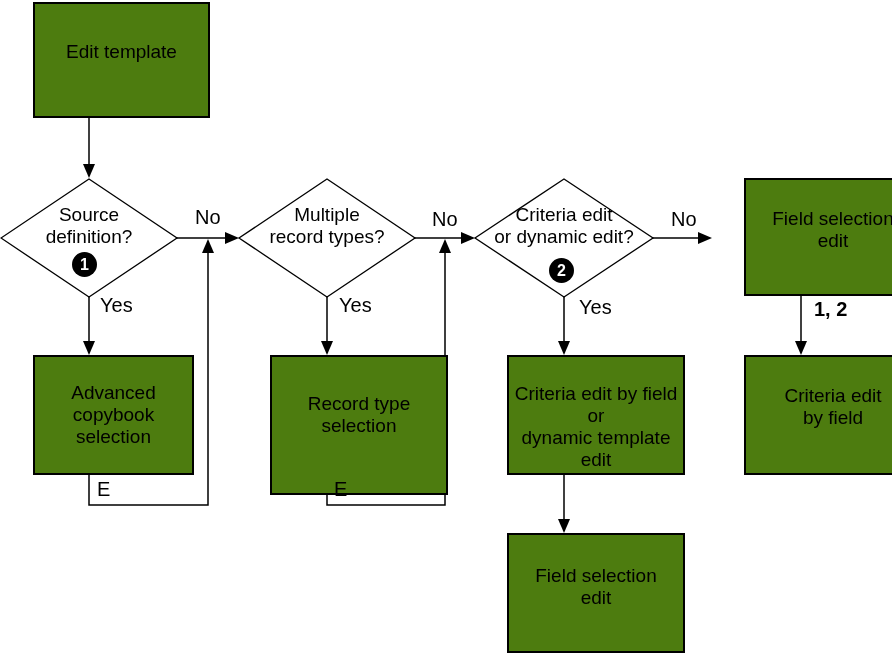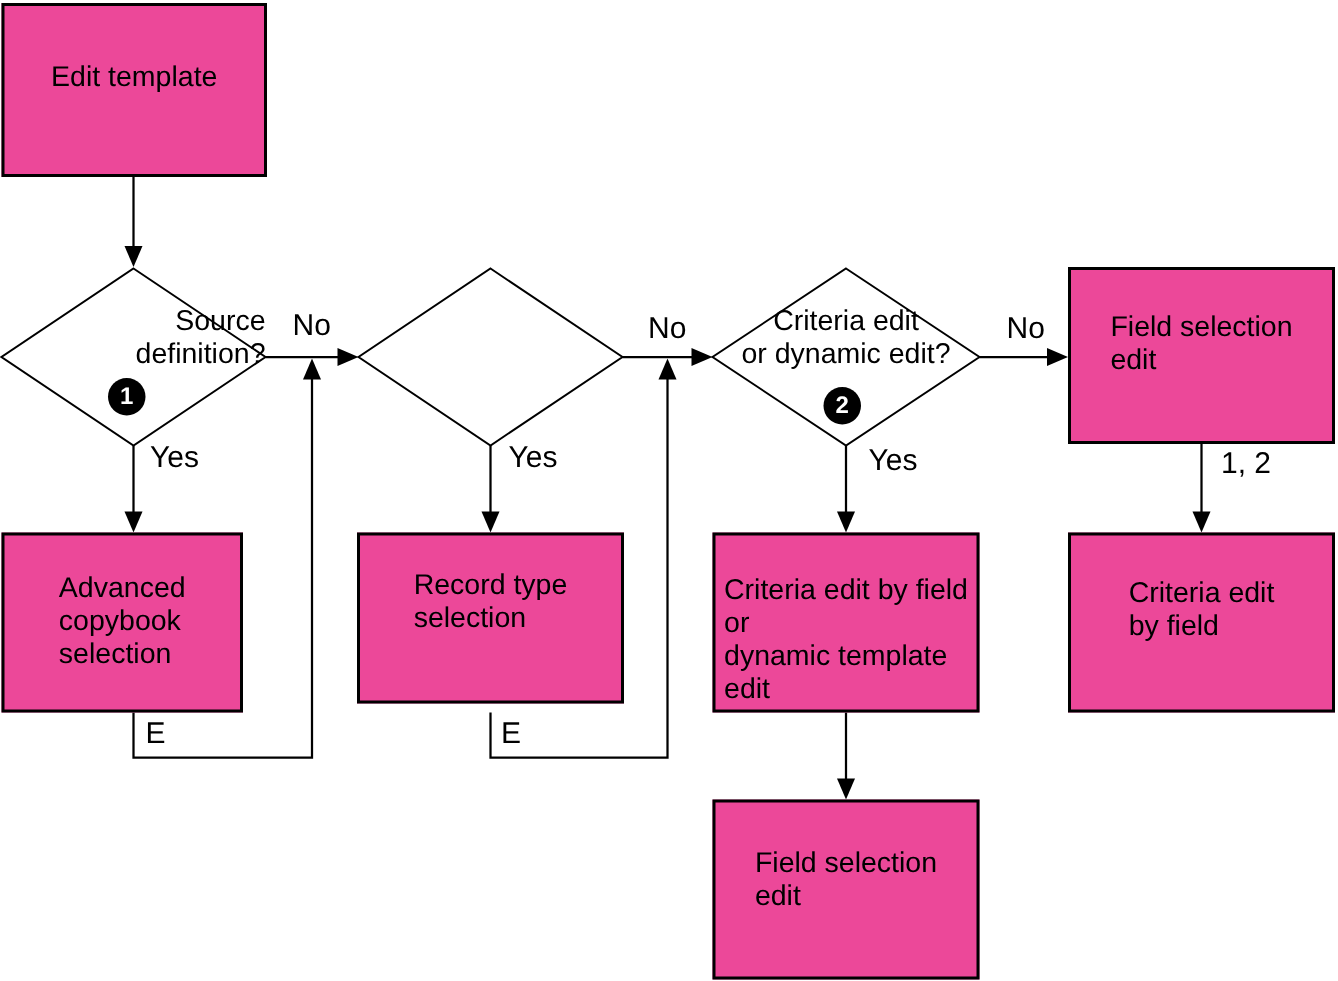--- a/index.html
+++ b/index.html
@@ -10,44 +10,45 @@
     background: #ffffff;
     font-family: "Liberation Sans", sans-serif;
     color: #000;
     overflow: hidden;
   }
   svg.layer { position: absolute; left: 0; top: 0; }
   .box {
     position: absolute;
     box-sizing: border-box;
     border: 2px solid #000;
-    background: #ec4899;
+    background: #4d7c0f;
     display: flex;
     align-items: center;
     justify-content: center;
-    text-align: left;
+    text-align: center;
     font-size: 19px;
     line-height: 22px;
     white-space: pre-line;
+    margin-left: 32px;
   }
   .diamond-label {
     position: absolute;
     text-align: center;
     font-size: 19px;
     line-height: 22px;
     white-space: pre-line;
     pointer-events: none;
   }
   .lbl {
     position: absolute;
     font-size: 20px;
     line-height: 22px;
     white-space: nowrap;
   }
-  .bold { font-weight: normal; }
+  .bold { font-weight: bold; }
   .badge {
     position: absolute;
     width: 25px;
     height: 25px;
     border-radius: 50%;
     background: #000;
     color: #fff;
     display: flex;
     align-items: center;
     justify-content: center;
@@ -102,39 +103,41 @@
     <polyline points="327,475 327,505 445,505 445,251" fill="none" stroke="#000" stroke-width="1.5"></polyline>
     <polygon points="445,239 439,253 451,253" fill="#000"></polygon>
   </svg>
 
   <div class="box" style="left:1px; top:2px; width:177px; height:116px; padding-bottom:16px;">Edit template</div>
 
   <div class="box" style="left:1px; top:355px; width:161px; height:120px;">Advanced
 copybook
 selection</div>
 
-  <div class="box" style="left:238px; top:355px; width:178px; height:114px; padding-bottom:20px;">Record type
+  <div class="box" style="left:238px; top:355px; width:178px; height:140px; padding-bottom:20px;">Record type
 selection</div>
 
   <div class="box" style="left:475px; top:355px; width:178px; height:120px; padding-top:24px;">Criteria edit by field
 or
 dynamic template
 edit</div>
 
   <div class="box" style="left:475px; top:533px; width:178px; height:120px; padding-bottom:12px;">Field selection
 edit</div>
 
   <div class="box" style="left:712px; top:178px; width:178px; height:118px; padding-bottom:14px;">Field selection
 edit</div>
 
   <div class="box" style="left:712px; top:355px; width:178px; height:120px; padding-bottom:16px;">Criteria edit
 by field</div>
 
-  <div class="diamond-label" style="left:1px; top:204px; width:176px;text-align:right;">Source
+  <div class="diamond-label" style="left:1px; top:204px; width:176px;">Source
 definition?</div>
+  <div class="diamond-label" style="left:239px; top:204px; width:176px;">Multiple
+record types?</div>
   <div class="diamond-label" style="left:475px; top:204px; width:178px;">Criteria edit
 or dynamic edit?</div>
 
   <div class="badge" style="left:72px; top:252px;">1</div>
   <div class="badge" style="left:549px; top:258px;">2</div>
 
   <div class="lbl" style="left:195px; top:206px;">No</div>
   <div class="lbl" style="left:432px; top:208px;">No</div>
   <div class="lbl" style="left:671px; top:208px;">No</div>
 

